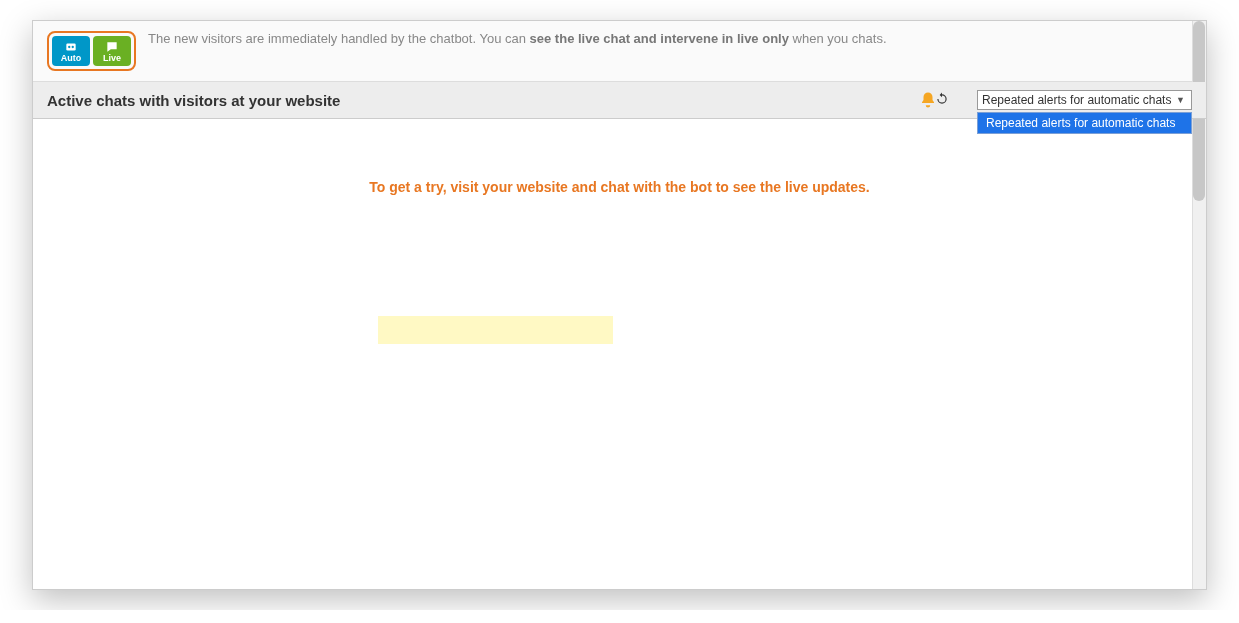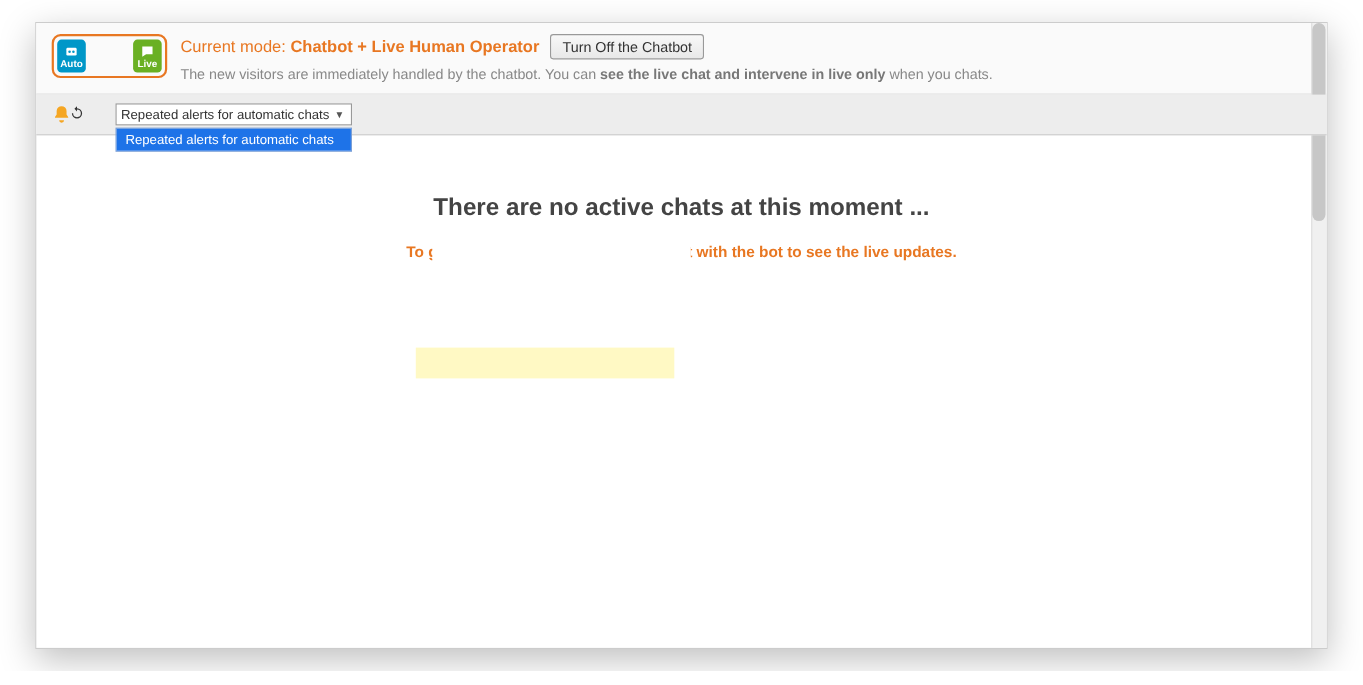--- a/index.html
+++ b/index.html
@@ -1,22 +1,22 @@
 <!DOCTYPE html>
 <html><head>
   <meta charset="utf-8">
   <style>
     * { box-sizing: border-box; margin: 0; padding: 0; }
     body { font-family: "Segoe UI", Arial, sans-serif; font-size: 14px; background: #fff; color: #333; }
     .page { width: 1175px; margin: 20px auto; border: 1px solid #ccc; background: #fff; box-shadow: 0 10px 30px rgba(0,0,0,0.25); position: relative; min-height: 570px; }
     .mode-bar { background: #fafafa; border-bottom: 1px solid #ddd; padding: 10px 14px; display: flex; align-items: flex-start; gap: 12px; }
     .mode-badges { border: 2px solid #e87722; border-radius: 8px; padding: 3px; display: flex; gap: 3px; flex-shrink: 0; }
-    .badge { width: 26px; height: 30px; border-radius: 4px; display: flex; flex-direction: column; align-items: center; justify-content: center; color: #fff; font-size: 9px; font-weight: 600; }
+    .badge { width: 38px; height: 30px; border-radius: 4px; display: flex; flex-direction: column; align-items: center; justify-content: center; color: #fff; font-size: 9px; font-weight: 600; }
     .badge.auto { background: #0097c8; }
-    .badge.live { background: #6ab023; margin-left: 40px; }
+    .badge.live { background: #6ab023; }
     .badge svg { width: 16px; height: 14px; }
     .badge span { margin-top: -1px; }
     .mode-text { display: flex; flex-direction: column; gap: 6px; }
     .mode-line1 { display: flex; align-items: center; gap: 10px; }
     .mode-label { color: #e87722; font-size: 15px; }
     .mode-value { color: #e87722; font-weight: 600; font-size: 15px; }
     .turnoff-btn { background: linear-gradient(#f8f8f8,#e8e8e8); border: 1px solid #999; border-radius: 3px; padding: 3px 10px; font-size: 13px; cursor: pointer; color: #333; }
     .mode-desc { color: #888; font-size: 13px; }
     .mode-desc b { color: #777; font-weight: 600; }
     .sub-bar { background: #ededed; border-bottom: 1px solid #ccc; padding: 8px 14px; display: flex; align-items: center; justify-content: space-between; position: relative; }
@@ -58,33 +58,28 @@
         <span>Auto</span>
       </div>
       <div class="badge live">
         <svg viewBox="0 0 24 24">
             <path d="M4 4h16v12H10l-6 4V4z" fill="#fff"></path>
           </svg>
         <span>Live</span>
       </div>
     </div>
     <div class="mode-text">
-      <div class="mode-line1">
-        <span>
-          <span class="mode-label">Current mode: </span><span class="mode-value">Chatbot + Live Human Operator</span>
-        </span>
-        <button class="turnoff-btn">Turn Off the Chatbot</button>
-      </div>
       <div class="mode-desc">
         <span>The new visitors are immediately handled by the chatbot. You can </span><b>see the live chat and intervene in live only</b><span> when you chats.</span>
       </div>
     </div>
   </div>
 
   <div class="sub-bar">
+    <div class="sub-title">Active chats with visitors at your website</div>
     <div class="sub-right">
       <span class="bell">
         <svg viewBox="0 0 24 24">
             <path fill="currentColor" d="M12 2a6 6 0 00-6 6v4l-2 3v1h16v-1l-2-3V8a6 6 0 00-6-6zm0 20a3 3 0 003-3H9a3 3 0 003 3z"></path>
           </svg>
         <span class="bell-refresh">
           <svg viewBox="0 0 24 24">
               <path fill="currentColor" d="M12 4V1L8 5l4 4V6a6 6 0 11-6 6H4a8 8 0 108-8z"></path>
             </svg>
         </span>
@@ -96,21 +91,20 @@
         <div class="dropdown-open">
           <div class="opt sel">Repeated alerts for automatic chats</div>
         </div>
       </div>
     </div>
   </div>
 
   <div class="white-overlay" style="left:355px; top:111px; width:210px; height:42px;"></div>
 
   <div class="main">
-    <div class="no-chats">There are no active chats at this moment ...</div>
     <div class="hint">To get a try, visit your website and chat with the bot to see the live updates.</div>
   </div>
 
   <div class="white-overlay" style="left:360px; top:192px; width:235px; height:26px;"></div>
   <div class="white-overlay" style="left:355px; top:234px; width:210px; height:20px;"></div>
 
   <div class="yellow-patch"></div>
 </div>
 
 </body></html>

